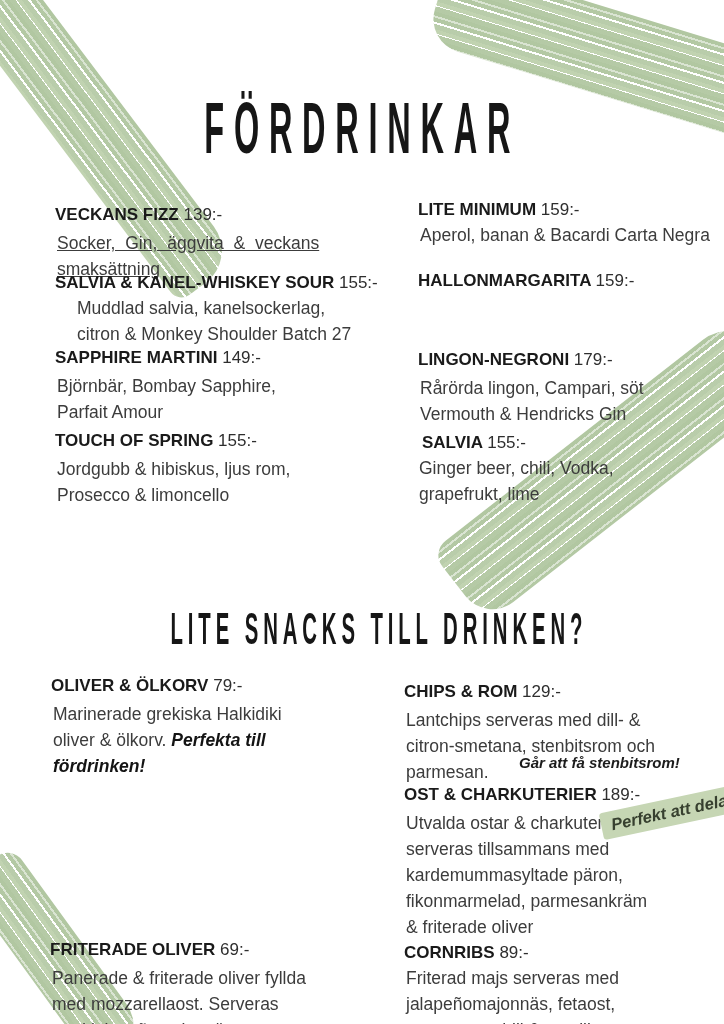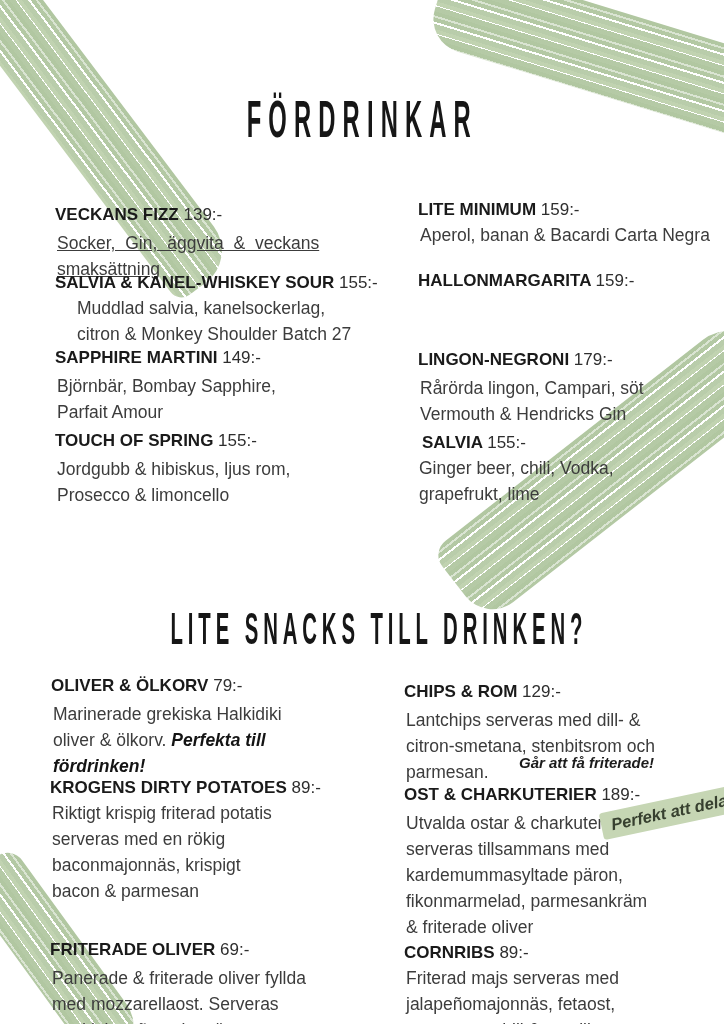--- a/index.html
+++ b/index.html
@@ -35,21 +35,21 @@
   .sec-title{
     position:absolute;left:0;width:724px;text-align:center;
     margin:0;font-weight:700;color:#161616;white-space:nowrap;
   }
   .sec-title .tt{
     display:inline-block;
     letter-spacing:0.30em;
     transform:scale(0.58,1.28);
     transform-origin:center center;
   }
-  .title-main{top:96px;font-size:41px;}
+  .title-main{top:96px;font-size:56px;}
   .title-snacks{top:608px;font-size:37px;}
   .title-snacks .tt{letter-spacing:0.24em;transform:scale(0.55,1.22);}
 
   
   .item{position:absolute;}
   .item-name{
     margin:0;font-size:17px;line-height:24px;font-weight:700;
     color:#1a1a1a;white-space:nowrap;
   }
   .item-name .price{font-weight:400;color:#2e2e2e;}
@@ -136,42 +136,35 @@
   </div>
 
   <h2 class="sec-title title-snacks"><span class="tt">LITE SNACKS TILL DRINKEN?</span></h2>
 
   <div class="item" style="left:51px;top:674px;width:274px;">
     <h3 class="item-name"><span>OLIVER &amp; ÖLKORV</span> <span class="price">79:-</span></h3>
     <p class="item-desc"><span class="desc-inline">Marinerade grekiska Halkidiki
 oliver &amp; ölkorv.</span> <span class="note">Perfekta till fördrinken!</span></p>
   </div>
 
-  <div class="item" style="left:50px;top:776px;width:330px;">
-    <h3 class="item-name"><span>KROGENS DIRTY POTATOES</span> <span class="price">89:-</span></h3>
-    <p class="item-desc" style="margin-top:0;">Riktigt krispig friterad potatis
-serveras med en rökig
-baconmajonnäs, krispigt
-bacon &amp; parmesan</p>
-  </div>
 
   <div class="item" style="left:50px;top:890px;width:330px;margin-top:48px;">
     <h3 class="item-name"><span>FRITERADE OLIVER</span> <span class="price">69:-</span></h3>
     <p class="item-desc">Panerade &amp; friterade oliver fyllda
 med mozzarellaost. Serveras
 med jalapeñomajonnäs.</p>
     <span class="note note-block">Perfekta till fördrinken!</span>
   </div>
 
   <div class="item" style="left:404px;top:680px;width:310px;">
     <h3 class="item-name"><span>CHIPS &amp; ROM</span> <span class="price">129:-</span></h3>
     <p class="item-desc">Lantchips serveras med dill- &amp;
 citron-smetana, stenbitsrom och
 parmesan.</p>
-    <span class="note-small">Går att få friterade!</span>
+    <span class="note-small">Går att få stenbitsrom!</span>
   </div>
 
   <div class="item" style="left:404px;top:783px;width:320px;">
     <h3 class="item-name"><span>OST &amp; CHARKUTERIER</span> <span class="price">189:-</span></h3>
     <p class="item-desc">Utvalda ostar &amp; charkuterier
 serveras tillsammans med
 kardemummasyltade päron,
 fikonmarmelad, parmesankräm
 &amp; friterade oliver</p>
     <span class="share-badge">Perfekt att dela</span>

